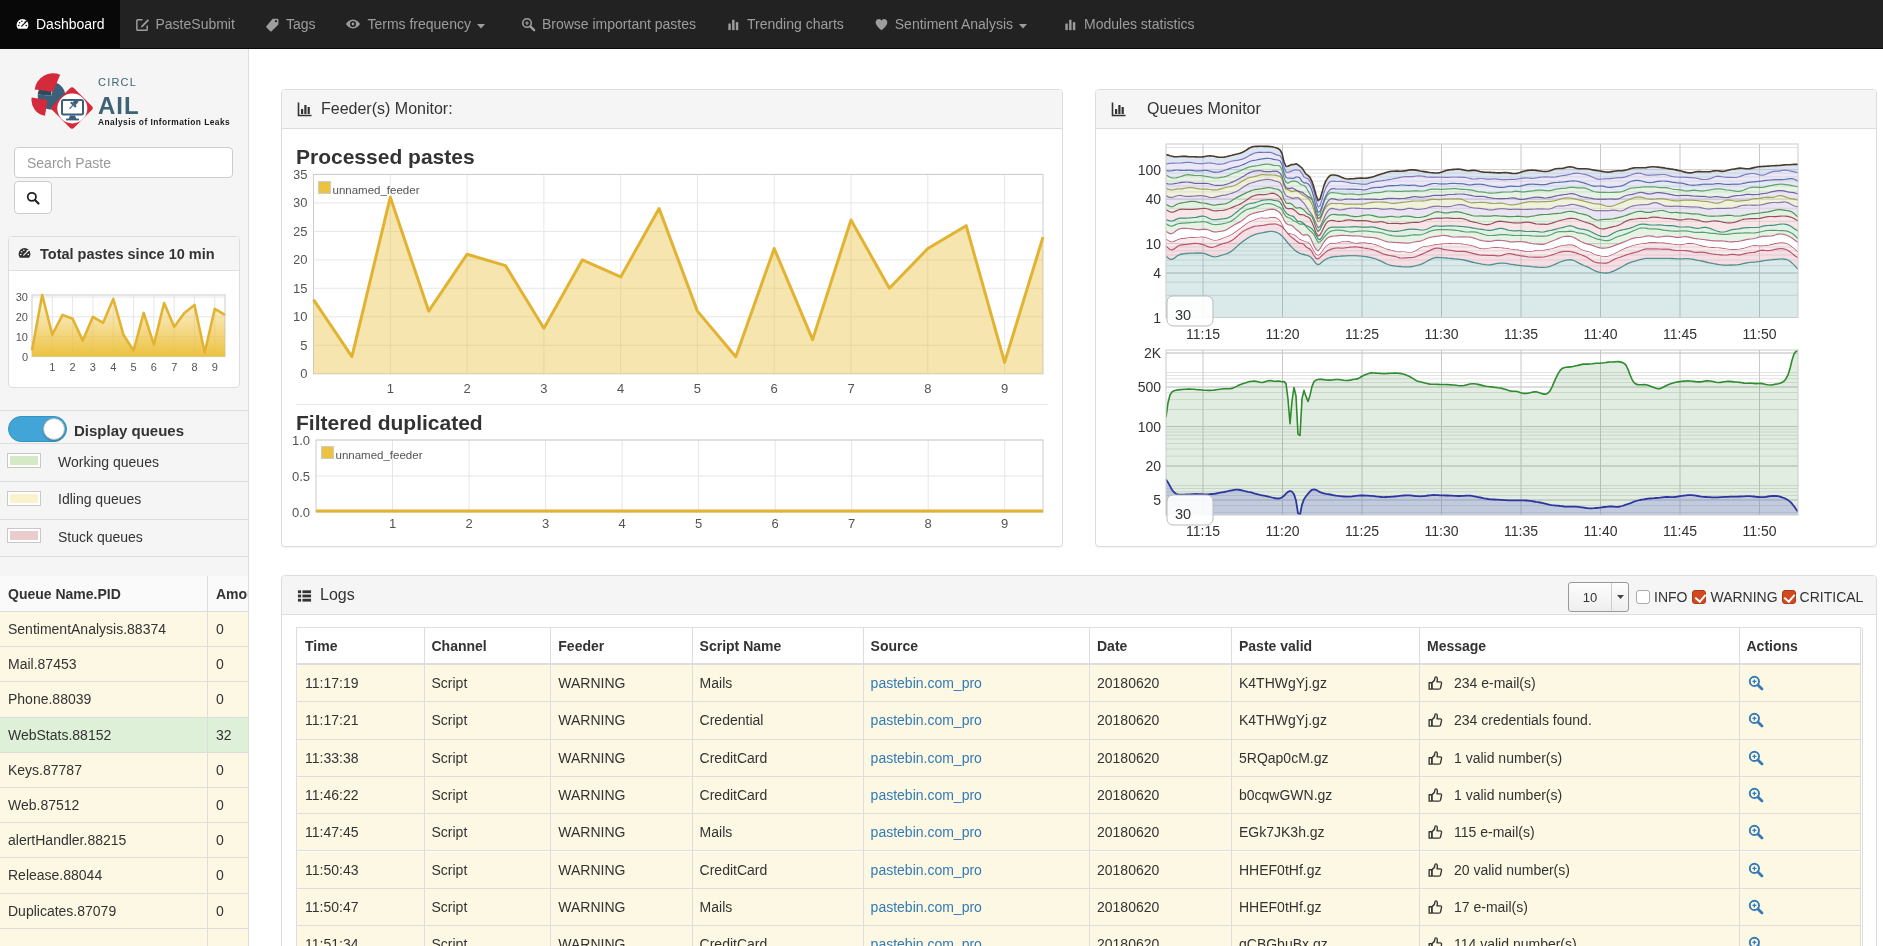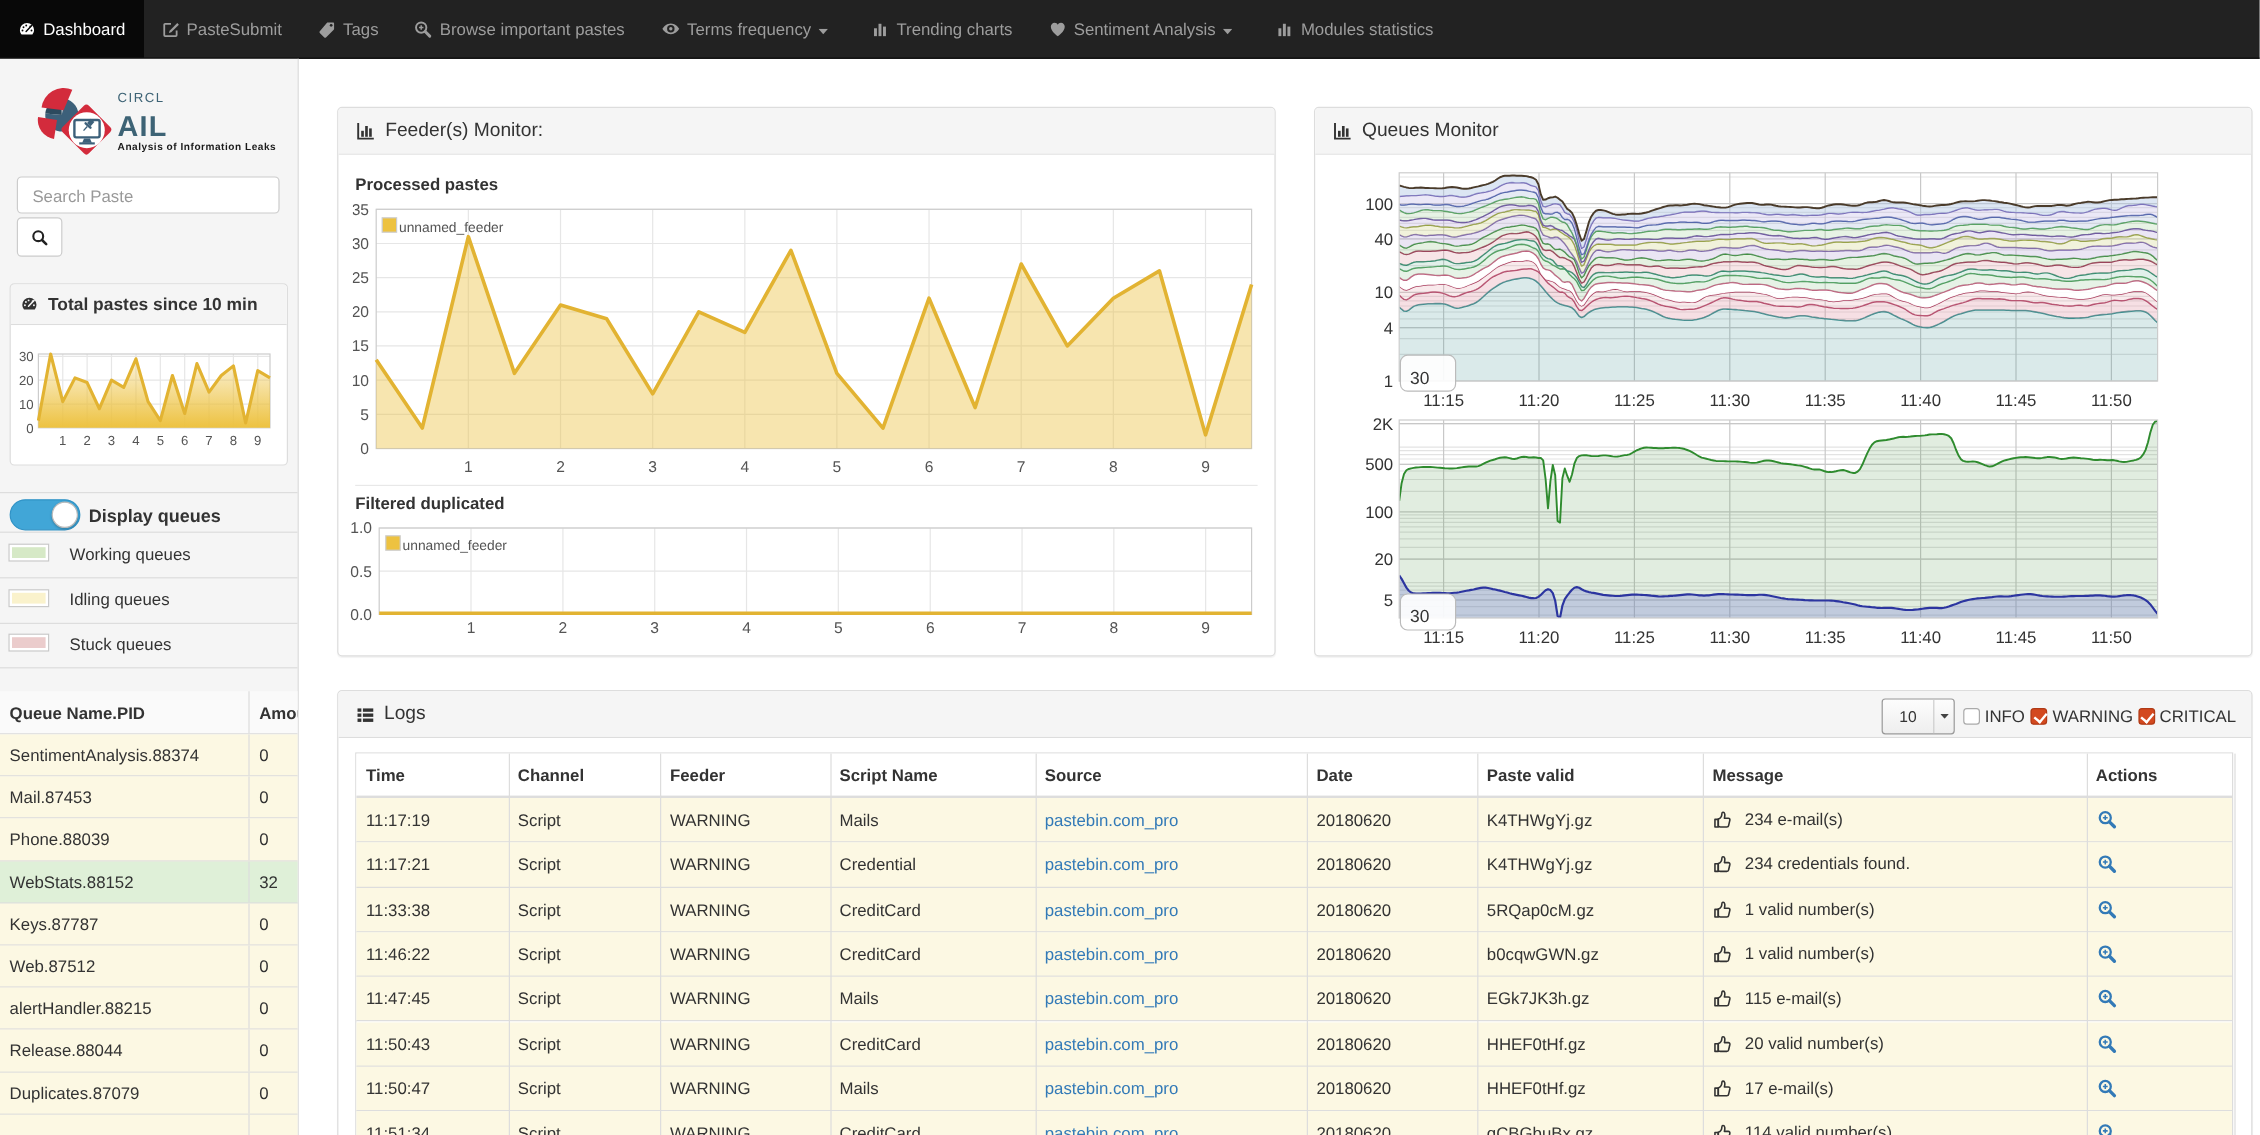--- a/index.html
+++ b/index.html
@@ -7,21 +7,21 @@
   border-bottom:1px solid #090909;display:flex;align-items:stretch}
 .nav a{display:flex;align-items:center;padding:0 15px;color:#9d9d9d;text-decoration:none;font-size:14px}
 .nav a svg{margin-right:6px}
 .nav a.active{background:#080808;color:#fff}
 .nav .caret{margin-left:6px}
 .sidebar{position:absolute;left:0;top:49px;width:249px;height:897px;background:#f5f5f5;border-right:1px solid #ddd;overflow:hidden}
 .panel{position:absolute;background:#fff;border:1px solid #ddd;border-radius:4px;box-shadow:0 1px 1px rgba(0,0,0,.05)}
 .phead{height:39px;background:#f5f5f5;border-bottom:1px solid #ddd;border-radius:3px 3px 0 0;
   display:flex;align-items:center;padding:0 15px;font-size:16px;color:#333}
 .phead svg{margin-right:6px}
-.ctitle{position:absolute;font-size:14px;font-weight:bold;color:#333}
+.ctitle{position:absolute;font-size:21px;font-weight:bold;color:#333}
 input.search{position:absolute;left:14px;top:98px;width:219px;height:31px;border:1px solid #ccc;
   border-radius:4px;padding:0 12px;font-size:14px;color:#555;background:#fff;
   font-family:"Liberation Sans",sans-serif}
 input.search::placeholder{color:#999}
 .sbtn{position:absolute;left:14px;top:132px;width:38px;height:33px;background:#fff;border:1px solid #ccc;
   border-radius:4px;display:flex;align-items:center;justify-content:center}
 .spanel{position:absolute;left:8px;top:187px;width:232px;height:152px;background:#fff;
   border:1px solid #ddd;border-radius:4px}
 .spanel .phead{height:34px;font-size:14.5px;padding:0 8px;font-weight:bold}
 .hl{position:absolute;left:0;width:249px;height:1px;background:#ddd}
@@ -70,32 +70,32 @@
         </g>
       </svg>Dashboard</a>
     <a><svg width="15" height="15" viewBox="0 0 16 16" style="" xmlns="http://www.w3.org/2000/svg">
         <path d="M13 9v4.2c0 .44-.36.8-.8.8H2.8a.8.8 0 0 1-.8-.8V3.8c0-.44.36-.8.8-.8H8" fill="none" stroke="#9d9d9d" stroke-width="1.6"></path>
         <path d="M6.8 9.2 13.6 2.4l1.4 1.4-6.8 6.8-2.1.7z" fill="#9d9d9d"></path>
       </svg>PasteSubmit</a>
     <a><svg width="15" height="15" viewBox="0 0 16 16" style="" xmlns="http://www.w3.org/2000/svg">
         <path d="M8.6 1.8h4.8c.5 0 .9.4.9.9v4.8c0 .3-.1.5-.3.7l-6.9 6.9a1.1 1.1 0 0 1-1.5 0l-4-4a1.1 1.1 0 0 1 0-1.5L8 2.1c.2-.2.4-.3.6-.3z" fill="#9d9d9d"></path>
         <circle cx="11.7" cy="4.4" r="1.2" fill="#222"></circle>
       </svg>Tags</a>
-    <a><svg width="15" height="15" viewBox="0 0 16 16" style="" xmlns="http://www.w3.org/2000/svg">
-        <circle cx="6.4" cy="6.4" r="4.6" fill="none" stroke="#9d9d9d" stroke-width="1.7"></circle>
-        <path d="M9.9 9.9 14 14" stroke="#9d9d9d" stroke-width="2.6" stroke-linecap="round"></path>
-        <path d="M4.4 6.4h4M6.4 4.4v4" stroke="#9d9d9d" stroke-width="1.3"></path>
-      </svg>Browse important pastes</a>
     <a><svg width="16" height="16" viewBox="0 0 16 16" style="" xmlns="http://www.w3.org/2000/svg">
         <path d="M8 3.5C4.7 3.5 2.2 5.9 1 8c1.2 2.1 3.7 4.5 7 4.5s5.8-2.4 7-4.5c-1.2-2.1-3.7-4.5-7-4.5z" fill="#9d9d9d"></path>
         <circle cx="8" cy="8" r="3.1" fill="#222"></circle>
         <circle cx="8" cy="8" r="1.4" fill="#9d9d9d"></circle>
       </svg>Terms frequency<span class="caret"><svg width="8" height="5" viewBox="0 0 8 5" style="" xmlns="http://www.w3.org/2000/svg">
           <path d="M0 0h8L4 4.5z" fill="#9d9d9d"></path>
         </svg></span></a>
+    <a><svg width="15" height="15" viewBox="0 0 16 16" style="" xmlns="http://www.w3.org/2000/svg">
+        <circle cx="6.4" cy="6.4" r="4.6" fill="none" stroke="#9d9d9d" stroke-width="1.7"></circle>
+        <path d="M9.9 9.9 14 14" stroke="#9d9d9d" stroke-width="2.6" stroke-linecap="round"></path>
+        <path d="M4.4 6.4h4M6.4 4.4v4" stroke="#9d9d9d" stroke-width="1.3"></path>
+      </svg>Browse important pastes</a>
     <a><svg width="15" height="15" viewBox="0 0 16 16" style="" xmlns="http://www.w3.org/2000/svg">
         <g fill="#9d9d9d">
           <rect x="2.5" y="7" width="2.6" height="7"></rect>
           <rect x="6.5" y="3" width="2.6" height="11"></rect>
           <rect x="10.5" y="5.5" width="2.6" height="8.5"></rect>
         </g>
       </svg>Trending charts</a>
     <a><svg width="15" height="15" viewBox="0 0 16 16" style="" xmlns="http://www.w3.org/2000/svg">
         <path d="M8 14S1.8 10 1.8 5.6C1.8 3.6 3.3 2 5.2 2 6.5 2 7.6 2.8 8 3.9 8.4 2.8 9.5 2 10.8 2c1.9 0 3.4 1.6 3.4 3.6C14.2 10 8 14 8 14z" fill="#9d9d9d"></path>
       </svg>Sentiment Analysis<span class="caret"><svg width="8" height="5" viewBox="0 0 8 5" style="" xmlns="http://www.w3.org/2000/svg">
@@ -361,21 +361,21 @@
 <div class="panel" style="left:1095px;top:89px;width:782px;height:458px">
     <div class="phead">
       <svg width="16" height="16" viewBox="0 0 16 16" style="" xmlns="http://www.w3.org/2000/svg">
         <path d="M1.5 1.5v13h13" fill="none" stroke="#333" stroke-width="1.6"></path>
         <g fill="#333">
           <rect x="4" y="8" width="2.2" height="5"></rect>
           <rect x="7.3" y="4" width="2.2" height="9"></rect>
           <rect x="10.6" y="6" width="2.2" height="7"></rect>
         </g>
       </svg>
-      <span style="margin-left:2px">Queues Monitor</span>
+      <span style="margin-left:14px">Queues Monitor</span>
     </div>
   </div>
 <svg width="712" height="212" style="position:absolute;left:1108px;top:138px" xmlns="http://www.w3.org/2000/svg">
     <g stroke="#e3e3e3" stroke-width="1">
       <line x1="58.0" y1="157.3" x2="690.0" y2="157.3"></line>
       <line x1="58.0" y1="144.2" x2="690.0" y2="144.2"></line>
       <line x1="58.0" y1="135.0" x2="690.0" y2="135.0"></line>
       <line x1="58.0" y1="127.8" x2="690.0" y2="127.8"></line>
       <line x1="58.0" y1="122.0" x2="690.0" y2="122.0"></line>
       <line x1="58.0" y1="117.0" x2="690.0" y2="117.0"></line>

